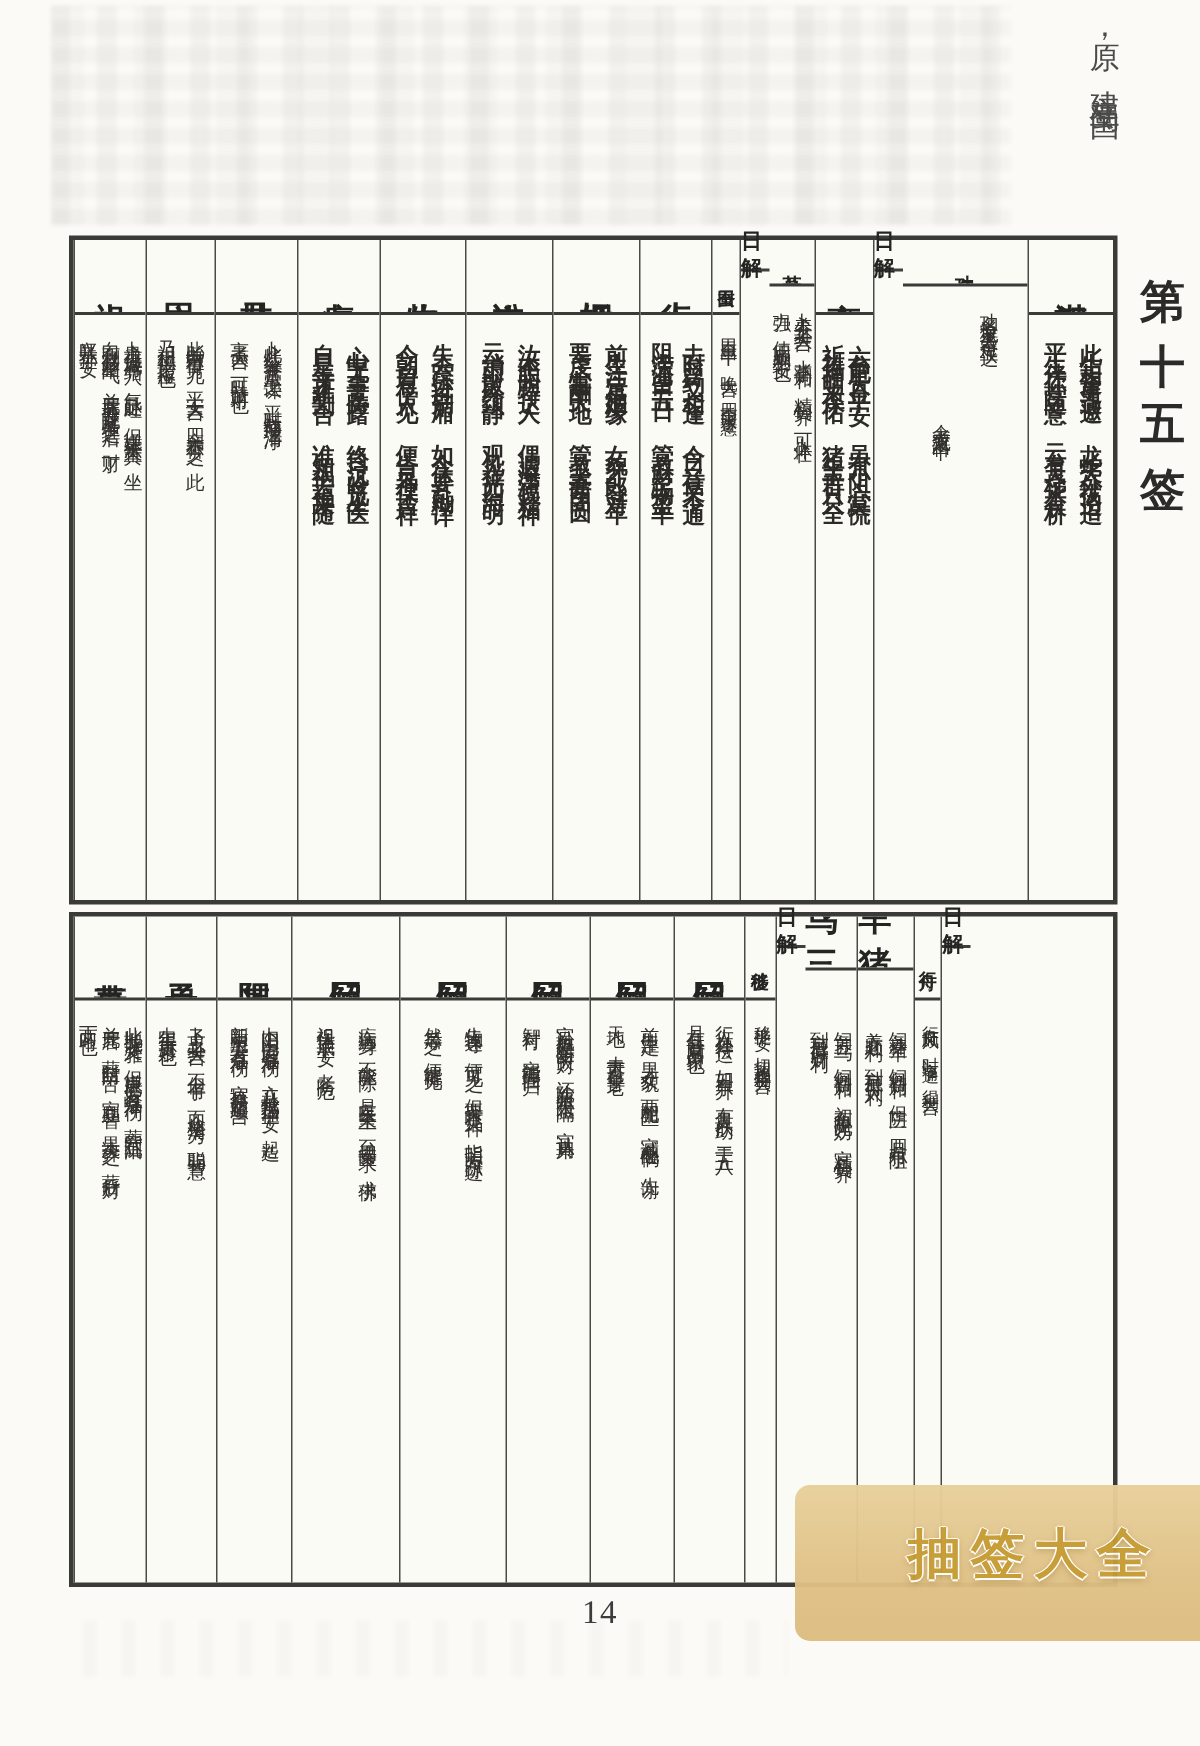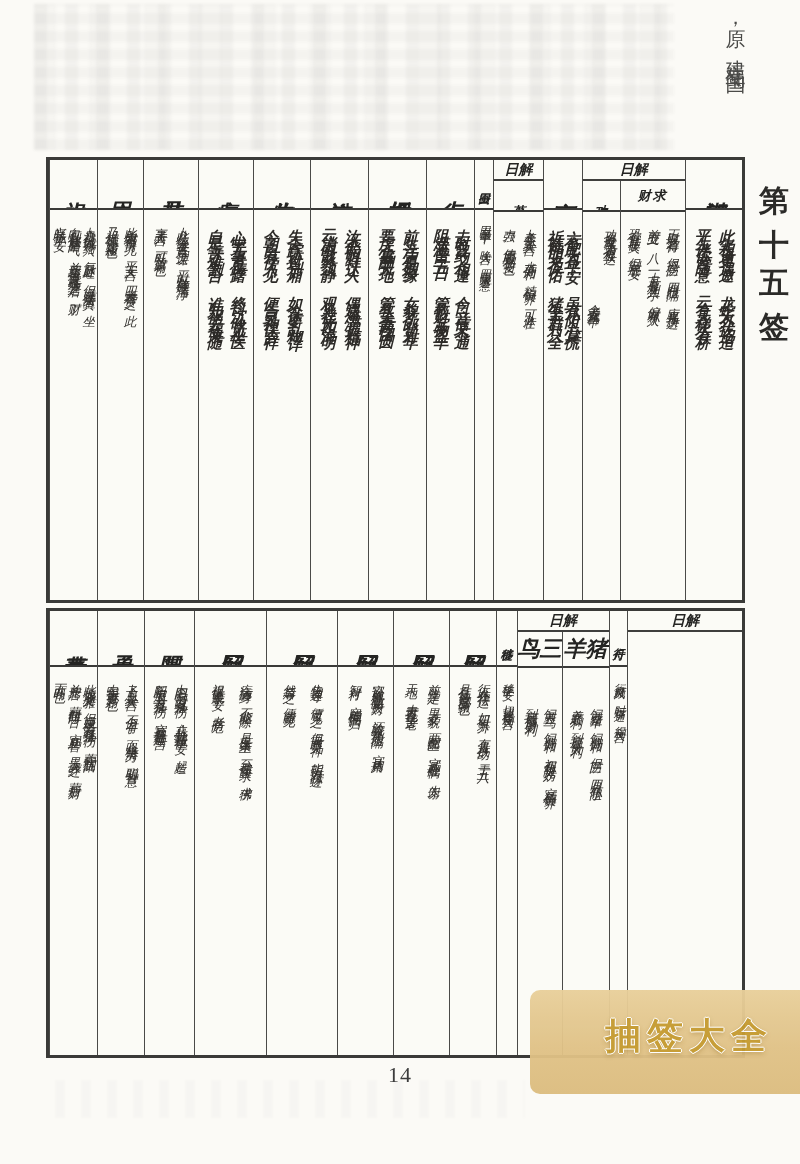--- a/index.html
+++ b/index.html
@@ -53,21 +53,21 @@
     text-shadow:0 1px 0 #fff,0 -1px 0 #fff,1px 0 0 #fff,-1px 0 0 #fff,0 2px 5px rgba(140,100,20,.45);
   }
   
   .grid{
     position:absolute;left:46px;width:699px;
     border:3px solid #3a3a38;background:rgba(252,251,247,.6);
     display:flex;flex-direction:row-reverse;box-sizing:border-box;
   }
   #table-top{top:157px;height:446px;}
   #table-bottom{top:608px;height:450px;}
-  .grp{display:flex;flex-direction:column;border-left:1.5px solid #4a4a48;min-width:0;font-style:italic;}
+  .grp{display:flex;flex-direction:row;border-left:1.5px solid #4a4a48;min-width:0;}
   .jie{
     height:19px;flex:0 0 19px;border-bottom:2px solid #3f3f3d;
     display:flex;align-items:center;justify-content:space-around;
     font-weight:bold;font-size:14px;color:#242422;
   }
   .subrow{flex:1;display:flex;flex-direction:row-reverse;min-height:0;}
   .sub{display:flex;flex-direction:column;min-width:0;}
   .sub + .sub{border-right:1.5px solid #4a4a48;}
   .hdr{
     border-bottom:2.5px solid #3a3a38;display:flex;align-items:center;justify-content:center;
@@ -109,30 +109,20 @@
           <div class="content lg">
             <div class="vcol">此生相逢更遇邀　龙蛇天外拔迢迢</div>
             <div class="vcol">平生伴你营随意　云有天梯水有桥</div>
           </div>
         </div>
       </div>
     </div>
     <div class="grp hasjie" style="flex: 104 1 0px;">
       <div class="jie">日解</div>
       <div class="subrow">
-        <div class="sub" style="flex: 66 1 0px;">
-          <div class="hdr hsm">
-            <span>财求</span>
-          </div>
-          <div class="content sm">
-            <div class="vcol">正财取之有得　但恐防三　四月阻隔　应直果决进</div>
-            <div class="vcol">前交五 八 十一月有厚利入手　偏财有小人</div>
-            <div class="vcol">恐有官非破失　但到底平安</div>
-          </div>
-        </div>
         <div class="sub" style="flex: 38 1 0px;">
           <div class="hdr hsm">
             <span class="hv">功名</span>
           </div>
           <div class="content sm">
             <div class="vcol">功名肖龙猴之人定可显达</div>
             <div class="vcol">　　　　　余者龙猴科中</div>
           </div>
         </div>
       </div>

